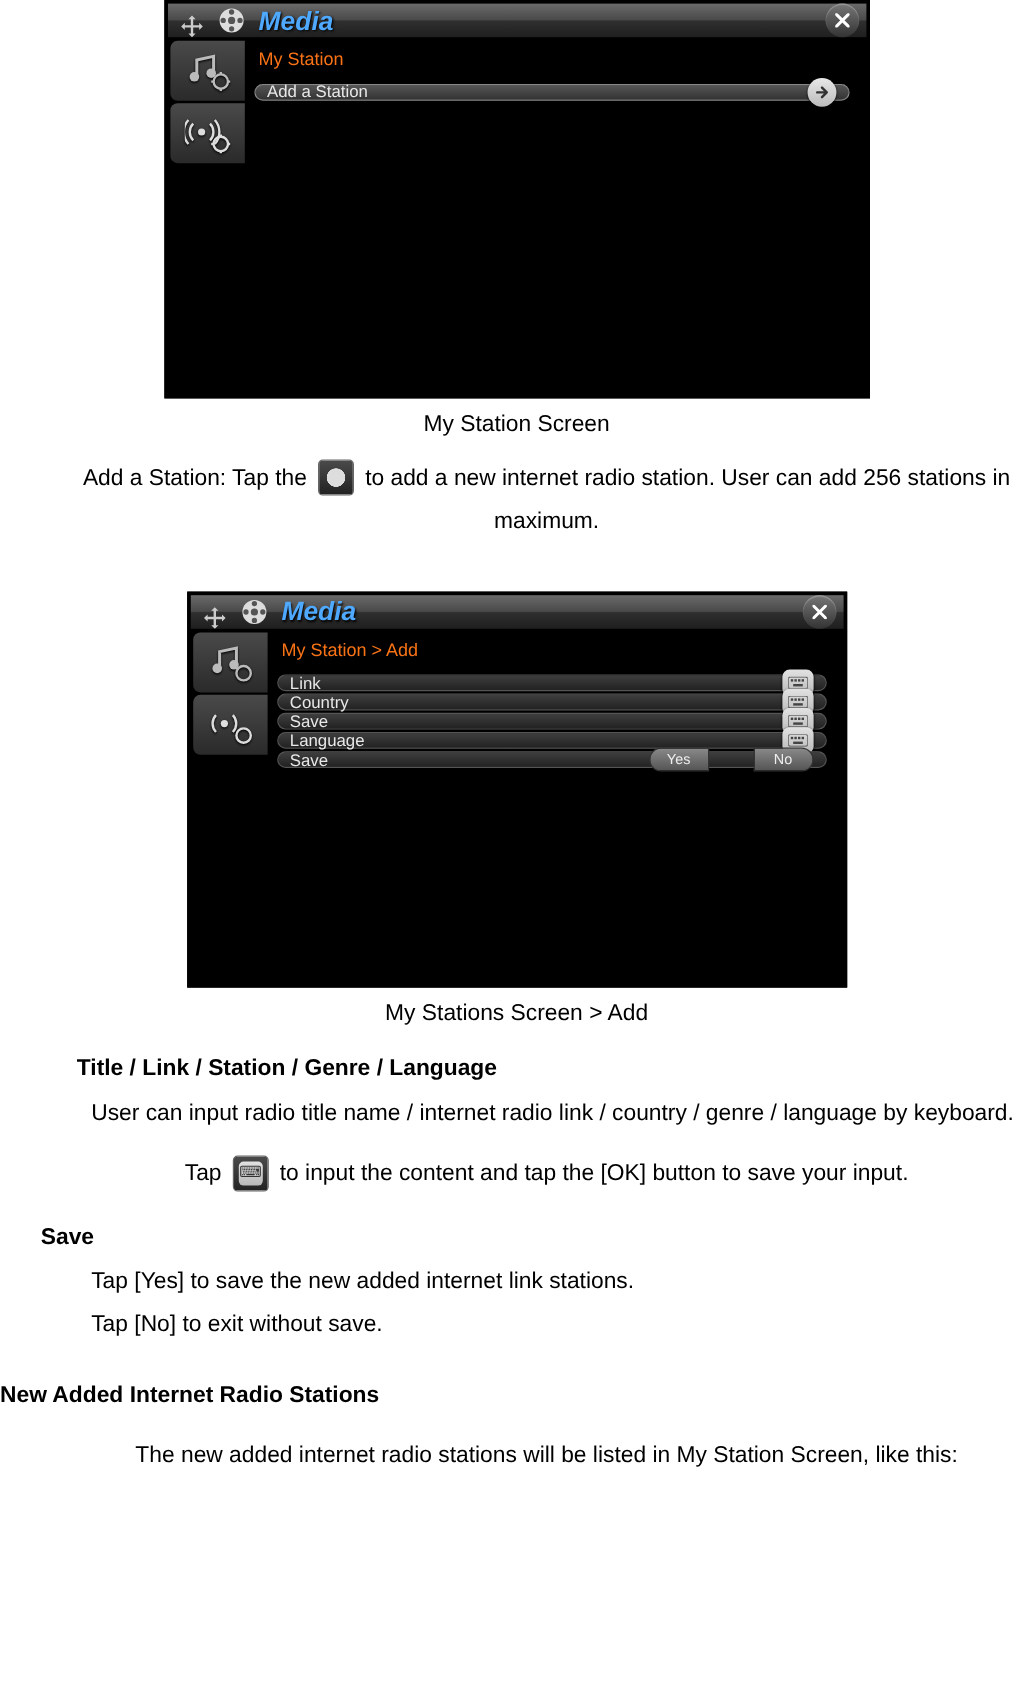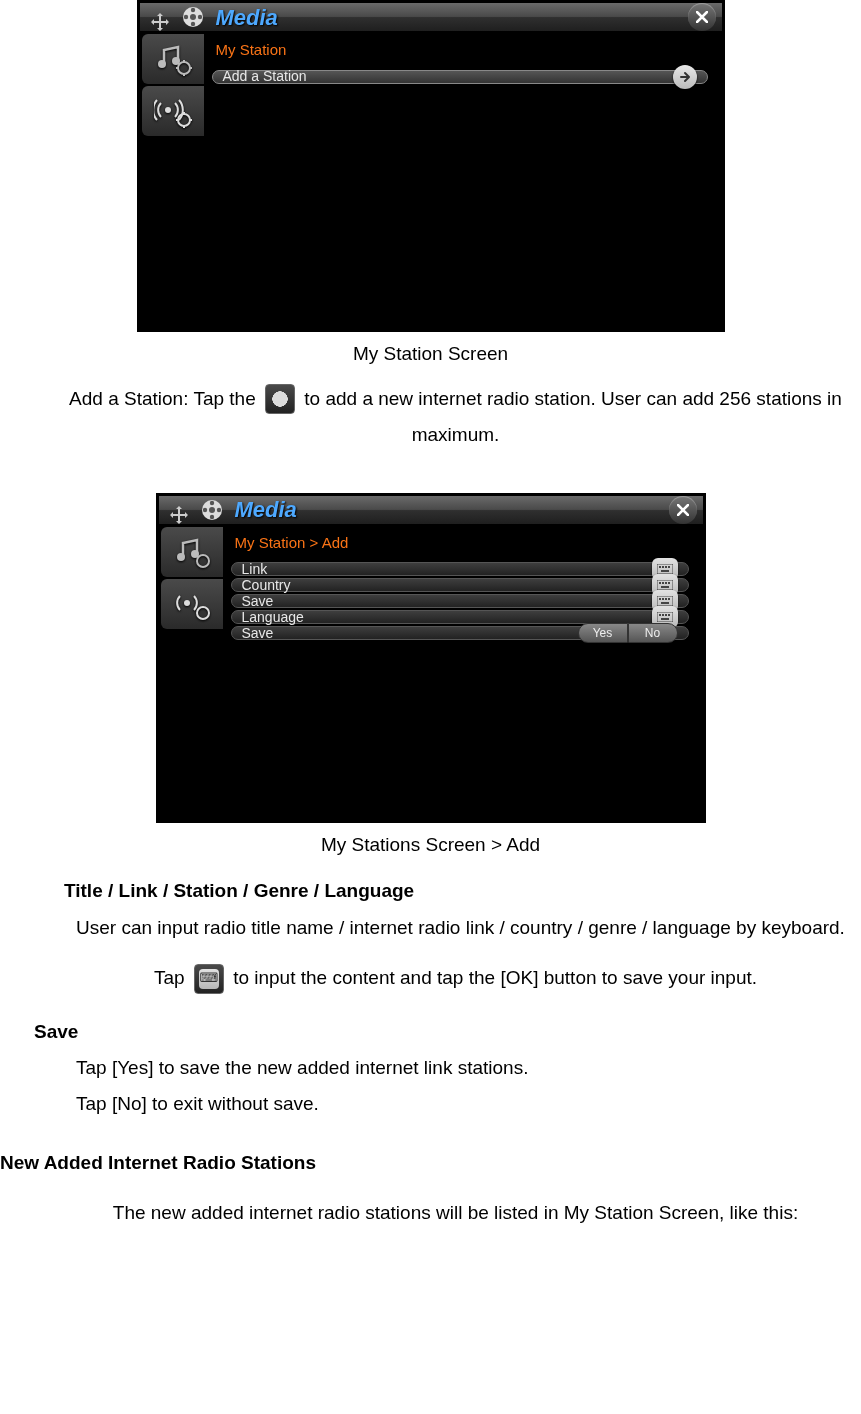--- a/index.html
+++ b/index.html
@@ -163,21 +163,21 @@
     height: 20px;
     background: linear-gradient(#888,#555);
     color: #eee;
     font-size: 12px;
     display: flex;
     align-items: center;
     justify-content: center;
     border: 1px solid #333;
   }
   .row .yn:first-child { border-radius: 10px 0 0 10px; }
-  .row .yn:last-child { border-radius: 0 10px 10px 0; }
+  .row .yn:last-child { border-radius: 0 10px 10px 0; margin-left: 37px; }
 
   
   .caption {
     text-align: center;
     margin: 4px 0 12px 0;
     font-size: 19px;
   }
   .para {
     margin: 0 14px 0 64px;
     line-height: 1.9;

